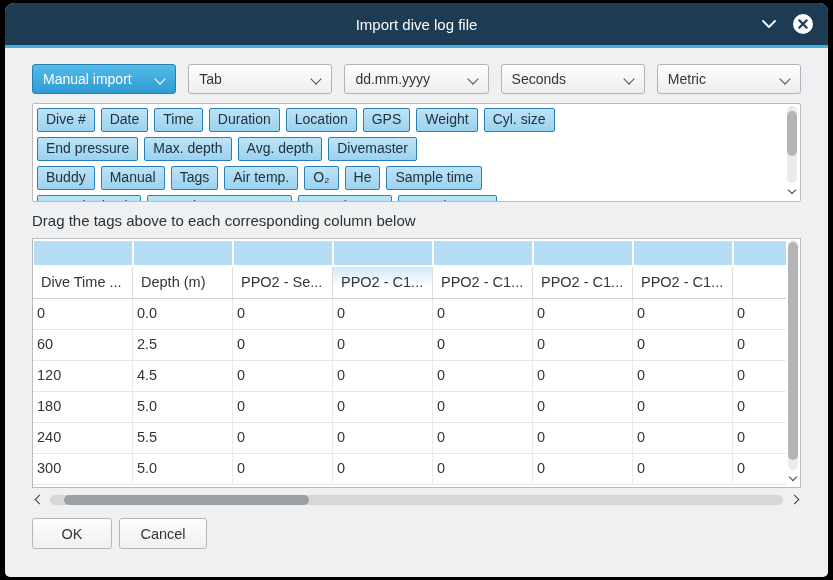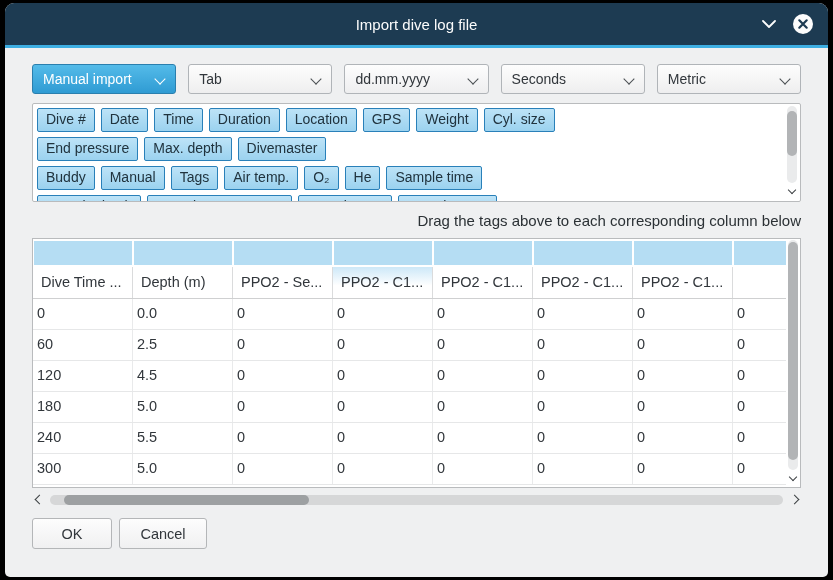--- a/index.html
+++ b/index.html
@@ -123,21 +123,21 @@
   
   .button-row { margin-top:11px; display:flex; gap:7px; }
   .btn {
     height:31px; min-width:80px; padding:0 18px;
     border:1px solid #b4b6b8; border-radius:3px;
     background:linear-gradient(#fdfdfd,#f0f0f1);
     font-family:inherit; font-size:14.5px; color:#31363b;
   }
   .btn.cancel { min-width:88px; }
 
-  .instruction { margin-top:10px; font-size:15px; color:#2b3135;text-align:right; }
+  .instruction { margin-top:10px; font-size:15px; color:#2b3135; }
 </style>
 </head>
 <body>
 
 <div class="window">
 
   <div class="titlebar">
     <div class="title">Import dive log file</div>
     <div class="tb-buttons">
       <div class="tb-btn">
@@ -188,20 +188,21 @@
             <span class="tag">Time</span>
             <span class="tag">Duration</span>
             <span class="tag">Location</span>
             <span class="tag">GPS</span>
             <span class="tag">Weight</span>
             <span class="tag">Cyl. size</span>
           </div>
           <div class="tag-row">
             <span class="tag">End pressure</span>
             <span class="tag">Max. depth</span>
+            <span class="tag">Avg. depth</span>
             <span class="tag">Divemaster</span>
           </div>
           <div class="tag-row">
             <span class="tag">Buddy</span>
             <span class="tag">Manual</span>
             <span class="tag">Tags</span>
             <span class="tag">Air temp.</span>
             <span class="tag">O₂</span>
             <span class="tag">He</span>
             <span class="tag">Sample time</span>

